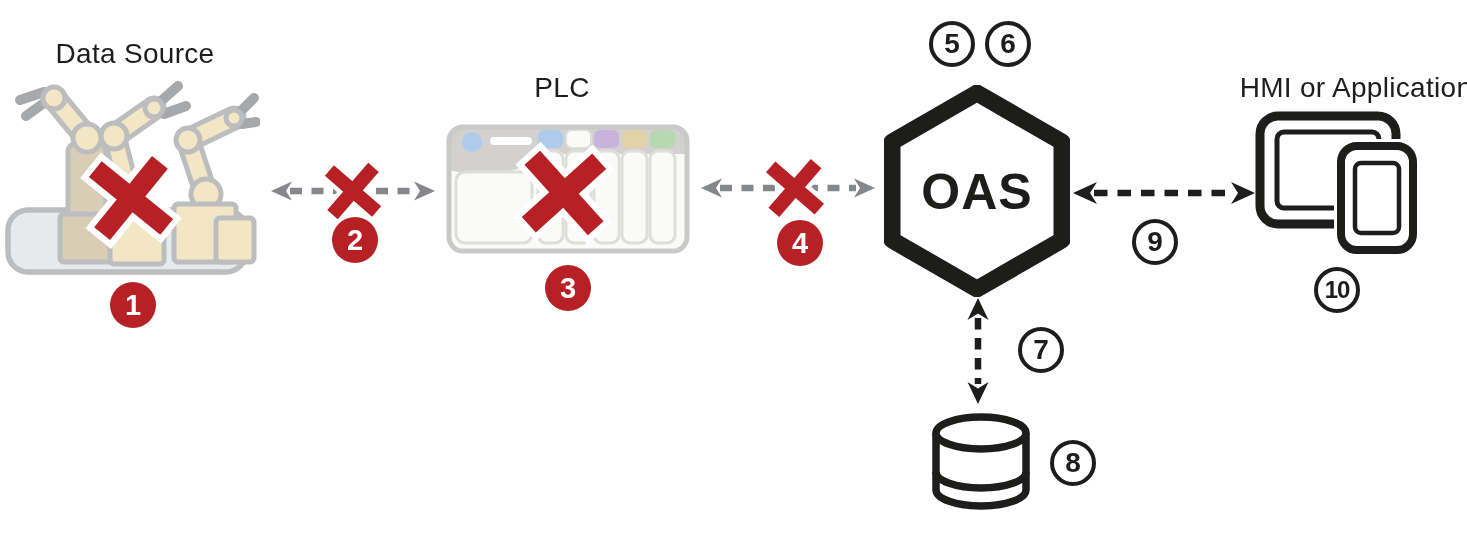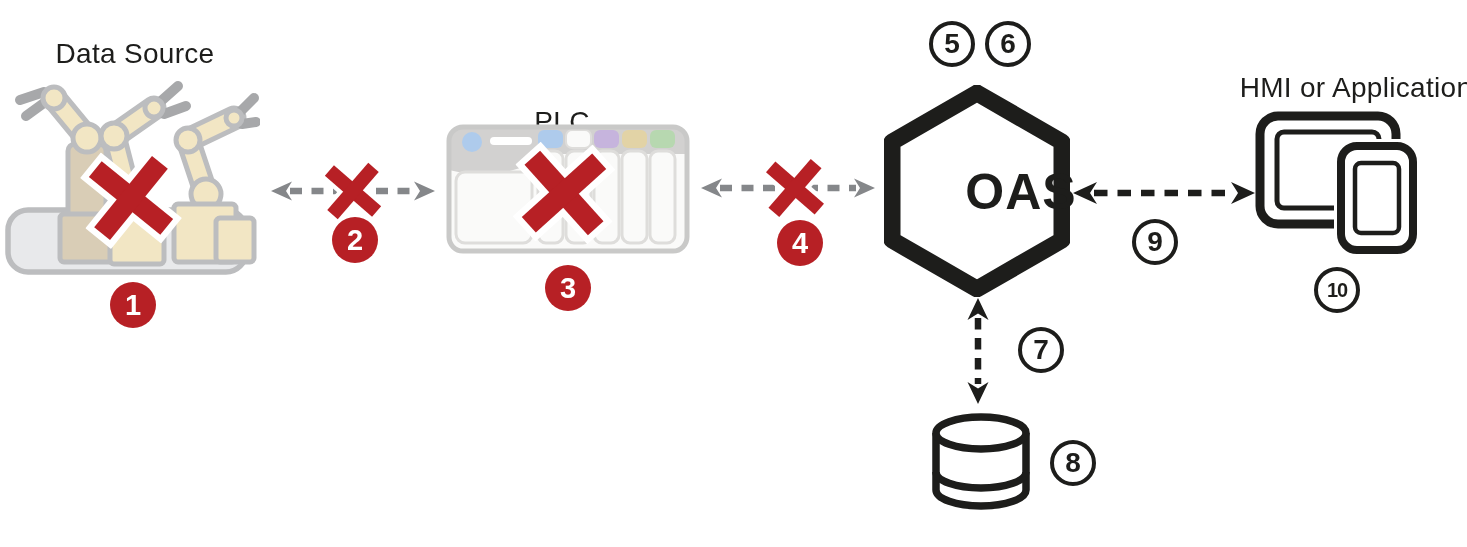--- a/index.html
+++ b/index.html
@@ -21,21 +21,21 @@
   .badge{
     position:absolute;width:46px;height:46px;border-radius:50%;
     background:var(--error-red,#b72025);color:#ffffff;
     font-size:29px;font-weight:bold;display:flex;align-items:center;justify-content:center;
   }
   .step{
     position:absolute;width:38px;height:38px;border-radius:50%;
     background:#ffffff;border:4.5px solid var(--ink,#1d1d1b);color:var(--ink,#1d1d1b);
     font-size:28px;font-weight:bold;display:flex;align-items:center;justify-content:center;
   }
-  .step.small{font-size:20px;letter-spacing:-1px;}
+  .step.small{font-size:24px;letter-spacing:-1px;}
 
   
   .x-case{stroke:#ffffff;stroke-width:34;}
   .x-bar{stroke:var(--error-red,#b72025);stroke-width:21;}
 
   
   .dash-gray{stroke:var(--link-gray,#85878a);stroke-width:6.5;stroke-dasharray:12 9.5;fill:none;}
   .head-gray{fill:var(--link-gray,#85878a);}
   .dash-ink{stroke:var(--ink,#1d1d1b);stroke-width:6.5;stroke-dasharray:13.5 10;fill:none;}
   .head-ink{fill:var(--ink,#1d1d1b);}
@@ -133,21 +133,21 @@
 
   <svg class="abs" style="left:353px;top:191px;width:66px;height:66px;transform:translate(-50%,-50%) rotate(-4deg)" viewBox="0 0 100 100">
     <line class="x-case" x1="12" y1="12" x2="88" y2="88"></line>
     <line class="x-case" x1="88" y1="12" x2="12" y2="88"></line>
     <line class="x-bar" x1="16.5" y1="16.5" x2="83.5" y2="83.5"></line>
     <line class="x-bar" x1="83.5" y1="16.5" x2="16.5" y2="83.5"></line>
   </svg>
 
   <div class="badge ctr" style="left:355px;top:240px">2</div>
 
-  <div class="node-label" style="left:562px;top:122px">PLC</div>
+  <div class="node-label" style="left:562px;top:88px">PLC</div>
 
   <svg class="abs" style="left:446px;top:124px" width="244" height="130" viewBox="0 0 244 130">
     <rect class="plc-body-fill" x="3" y="3" width="238" height="124" rx="14"></rect>
     <path class="plc-head" d="M17,3 h210 a14,14 0 0 1 14,14 v13 h-238 v-13 a14,14 0 0 1 14,-14 z"></path>
     <polygon class="plc-head" points="3,30 88,30 88,40 40,54 3,46"></polygon>
     <rect class="cap0" x="92" y="6" width="25" height="18" rx="6"></rect>
     <rect class="cap1" x="120" y="6" width="25" height="18" rx="6"></rect>
     <rect class="cap2" x="148" y="6" width="25" height="18" rx="6"></rect>
     <rect class="cap3" x="176" y="6" width="25" height="18" rx="6"></rect>
     <rect class="cap4" x="204" y="6" width="25" height="18" rx="6"></rect>
@@ -185,21 +185,21 @@
   </svg>
 
   <div class="badge ctr" style="left:800px;top:243px">4</div>
 
   <div class="step ctr" style="left:952px;top:44px">5</div>
   <div class="step ctr" style="left:1008px;top:44px">6</div>
 
   <svg class="abs" style="left:884px;top:85px" width="186" height="212" viewBox="0 0 186 212">
     <polygon class="hex" points="93,8 178,57 178,155 93,204 8,155 8,57"></polygon>
   </svg>
-  <div class="oas-label" style="left:1021px;top:192px">OAS</div>
+  <div class="oas-label" style="left:977px;top:192px">OAS</div>
 
   <svg class="abs" style="left:1072px;top:177px" width="184" height="32" viewBox="0 0 184 32">
     <line class="dash-ink" x1="22" y1="16" x2="162" y2="16"></line>
     <path class="head-ink" d="M1,16 L25,5 L18,16 L25,27 Z"></path>
     <path class="head-ink" d="M183,16 L159,5 L166,16 L159,27 Z"></path>
   </svg>
   <div class="step ctr" style="left:1155px;top:242px">9</div>
 
   <div class="node-label" style="left:1356px;top:88px">HMI or Application</div>
 

